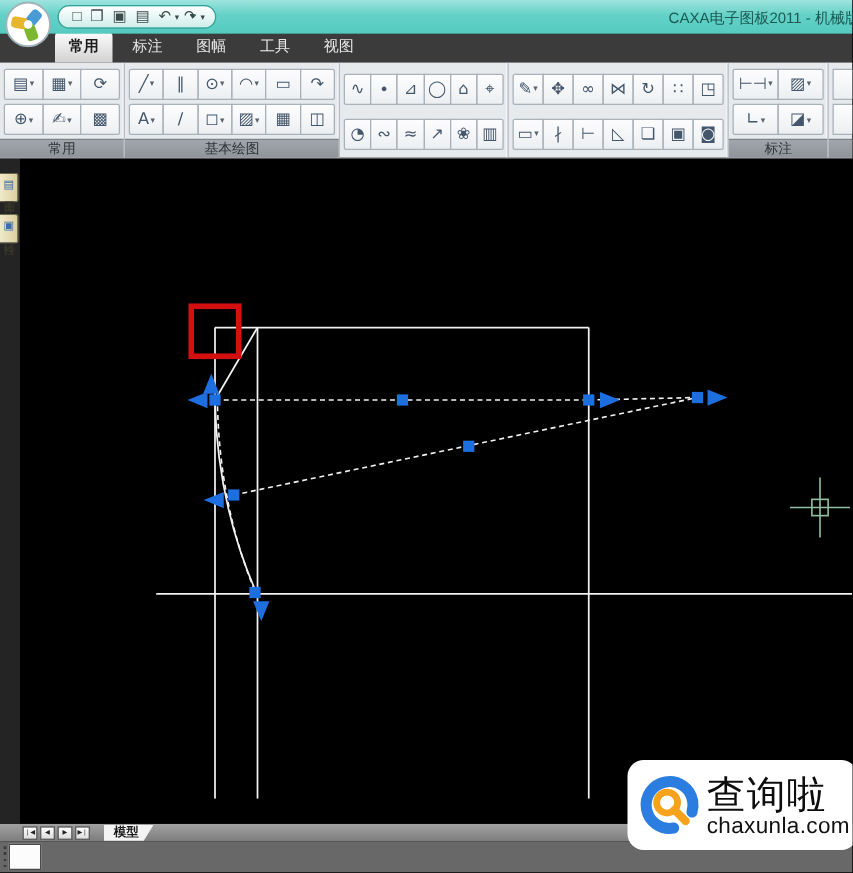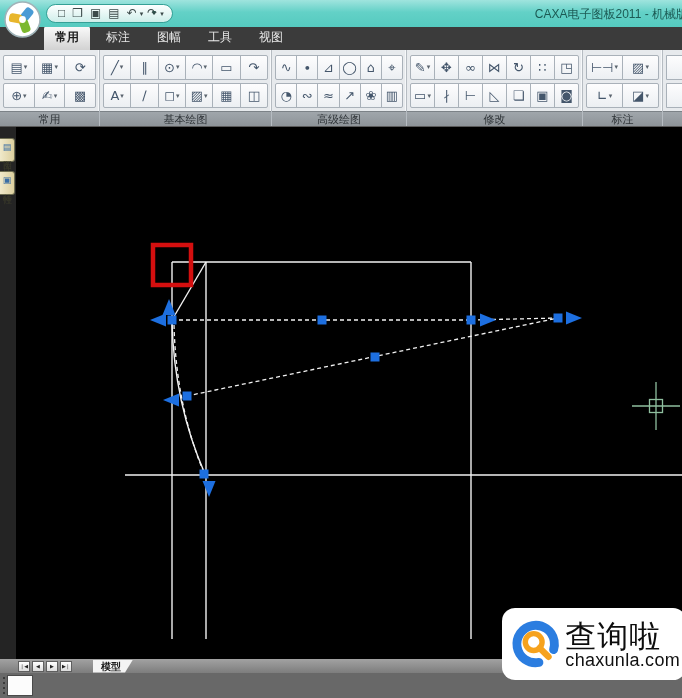--- a/index.html
+++ b/index.html
@@ -42,21 +42,21 @@
   .side-tab { width:15px; background:linear-gradient(90deg,#f0e9ca,#dccf9e); border:1px solid #6e6e52; border-left:none;
               border-radius:0 3px 3px 0; padding:3px 0 5px; margin-bottom:9px; display:flex; flex-direction:column;
               align-items:center; gap:2px; cursor:pointer; }
   .side-tab .sicon { font-size:9px; line-height:10px; color:#3a6ea5; }
   .side-tab .vlabel { writing-mode:vertical-rl; font-size:9px; color:#3a3a2a; letter-spacing:1px; }
 
   .canvas { flex:1; background:#000; position:relative; overflow:hidden; }
   .canvas svg { position:absolute; left:0; top:0; }
 
   
-  .sheetbar { height:14px; background:linear-gradient(#a2a2a2,#7d7d7d); display:flex; align-items:center; padding-left:18px; gap:16px; flex:0 0 auto;text-align:center; }
+  .sheetbar { height:14px; background:linear-gradient(#a2a2a2,#7d7d7d); display:flex; align-items:center; padding-left:18px; gap:6px; flex:0 0 auto;text-align:center; }
   .navbtn { width:12px; height:11px; background:linear-gradient(#ffffff,#dcdcdc); border:1px solid #5f5f5f;
             font-size:5px; color:#222; display:flex; align-items:center; justify-content:center; cursor:pointer; }
   .sheet-tab { margin-left:5px; height:13px; background:#f4f4f4; color:#1b1b1b; font-size:10px; font-weight:bold;
                padding:0 12px 0 8px; line-height:13px; clip-path:polygon(0 0,100% 0,calc(100% - 8px) 100%,0 100%); cursor:pointer; }
 
   
   .cmdrow { height:25px; background:#686868; display:flex; align-items:center; flex:0 0 auto; }
   .cmd-grip { width:2px; height:17px; margin:0 2px 0 3px;
               background-image:repeating-linear-gradient(#3a3a3a 0 2px,transparent 2px 5px); }
   .cmd-input { width:26px; height:21px; background:#fcfcfc; border:1px solid #4a4a4a; cursor:text; }
@@ -226,21 +226,20 @@
               <span class="rglyph">↗</span>
             </span>
             <span class="rcell">
               <span class="rglyph">❀</span>
             </span>
             <span class="rcell">
               <span class="rglyph">▥</span>
             </span>
           </div>
         </div>
-        <div class="glabel">高级绘图</div>
       </div>
       <div class="rgroup" style="width: 176px;">
         <div class="rows">
           <div class="rrow">
             <span class="rcell">
               <span class="rglyph">✎</span>
               <span class="rdd">▾</span>
             </span>
             <span class="rcell">
               <span class="rglyph">✥</span>
@@ -279,21 +278,20 @@
               <span class="rglyph">❏</span>
             </span>
             <span class="rcell">
               <span class="rglyph">▣</span>
             </span>
             <span class="rcell">
               <span class="rglyph">◙</span>
             </span>
           </div>
         </div>
-        <div class="glabel">修改</div>
       </div>
       <div class="rgroup" style="width: 80px;">
         <div class="rows">
           <div class="rrow">
             <span class="rcell">
               <span class="rglyph">⊢⊣</span>
               <span class="rdd">▾</span>
             </span>
             <span class="rcell">
               <span class="rglyph">▨</span>

